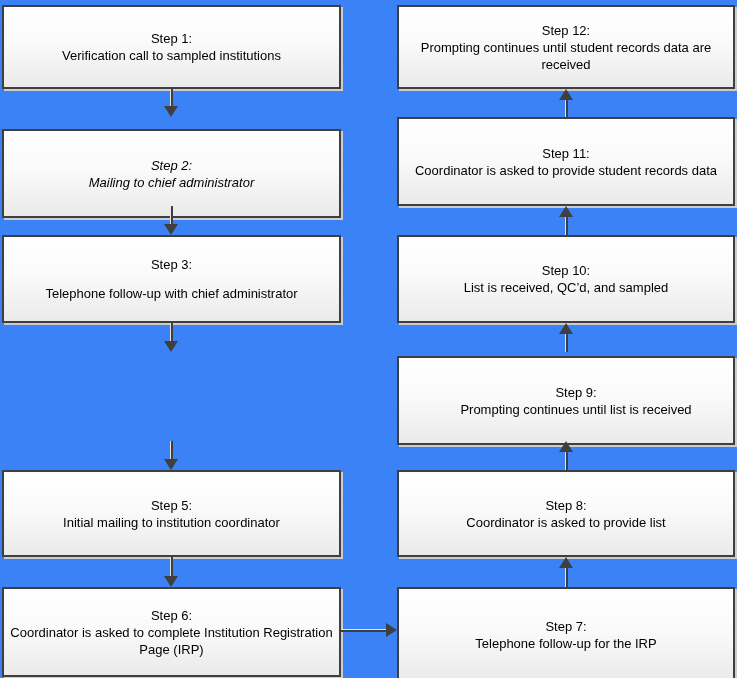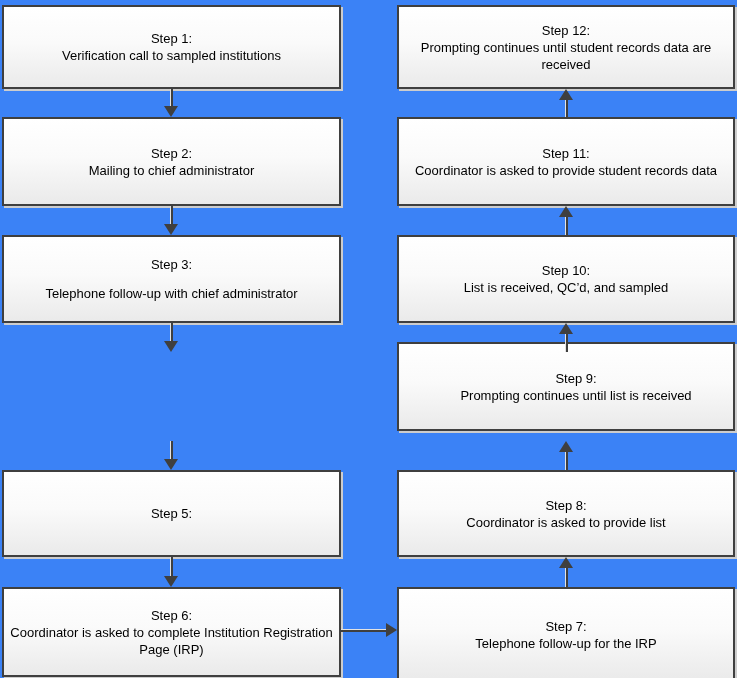--- a/index.html
+++ b/index.html
@@ -84,49 +84,50 @@
 </style>
 </head>
 <body>
 
 <div id="canvas">
 
   <div class="step-box left-col" style="top:5px;height:84px;">
     <div class="step-title">Step 1:</div>
     <div class="step-desc">Verification call to sampled institutions</div>
   </div>
-  <div class="step-box left-col" style="top:117px;height:89px;">
+  <div class="step-box left-col" style="top:129px;height:89px;font-style:italic;">
     <div class="step-title">Step 2:</div>
     <div class="step-desc">Mailing to chief administrator</div>
   </div>
   <div class="step-box left-col" style="top:235px;height:88px;gap:12px;">
     <div class="step-title">Step 3:</div>
     <div class="step-desc">Telephone follow-up with chief administrator</div>
   </div>
   <div class="step-box left-col" style="top:470px;height:87px;">
     <div class="step-title">Step 5:</div>
+    <div class="step-desc">Initial mailing to institution coordinator</div>
   </div>
   <div class="step-box left-col" style="top:587px;height:90px;">
     <div class="step-title">Step 6:</div>
     <div class="step-desc">Coordinator is asked to complete Institution Registration Page (IRP)</div>
   </div>
 
   <div class="step-box right-col" style="top:5px;height:84px;text-align:center;">
     <div class="step-title">Step 12:</div>
     <div class="step-desc desc-narrow">Prompting continues until student records data are received</div>
   </div>
   <div class="step-box right-col" style="top:117px;height:89px;">
     <div class="step-title">Step 11:</div>
     <div class="step-desc">Coordinator is asked to provide student records data</div>
   </div>
   <div class="step-box right-col" style="top:235px;height:88px;">
     <div class="step-title">Step 10:</div>
     <div class="step-desc">List is received, QC’d, and sampled</div>
   </div>
-  <div class="step-box right-col" style="top:342px;height:89px;padding-left:24px;">
+  <div class="step-box right-col" style="top:356px;height:89px;padding-left:24px;">
     <div class="step-title">Step 9:</div>
     <div class="step-desc">Prompting continues until list is received</div>
   </div>
   <div class="step-box right-col" style="top:470px;height:87px;">
     <div class="step-title">Step 8:</div>
     <div class="step-desc">Coordinator is asked to provide list</div>
   </div>
   <div class="step-box right-col" style="top:587px;height:95px;">
     <div class="step-title">Step 7:</div>
     <div class="step-desc">Telephone follow-up for the IRP</div>

